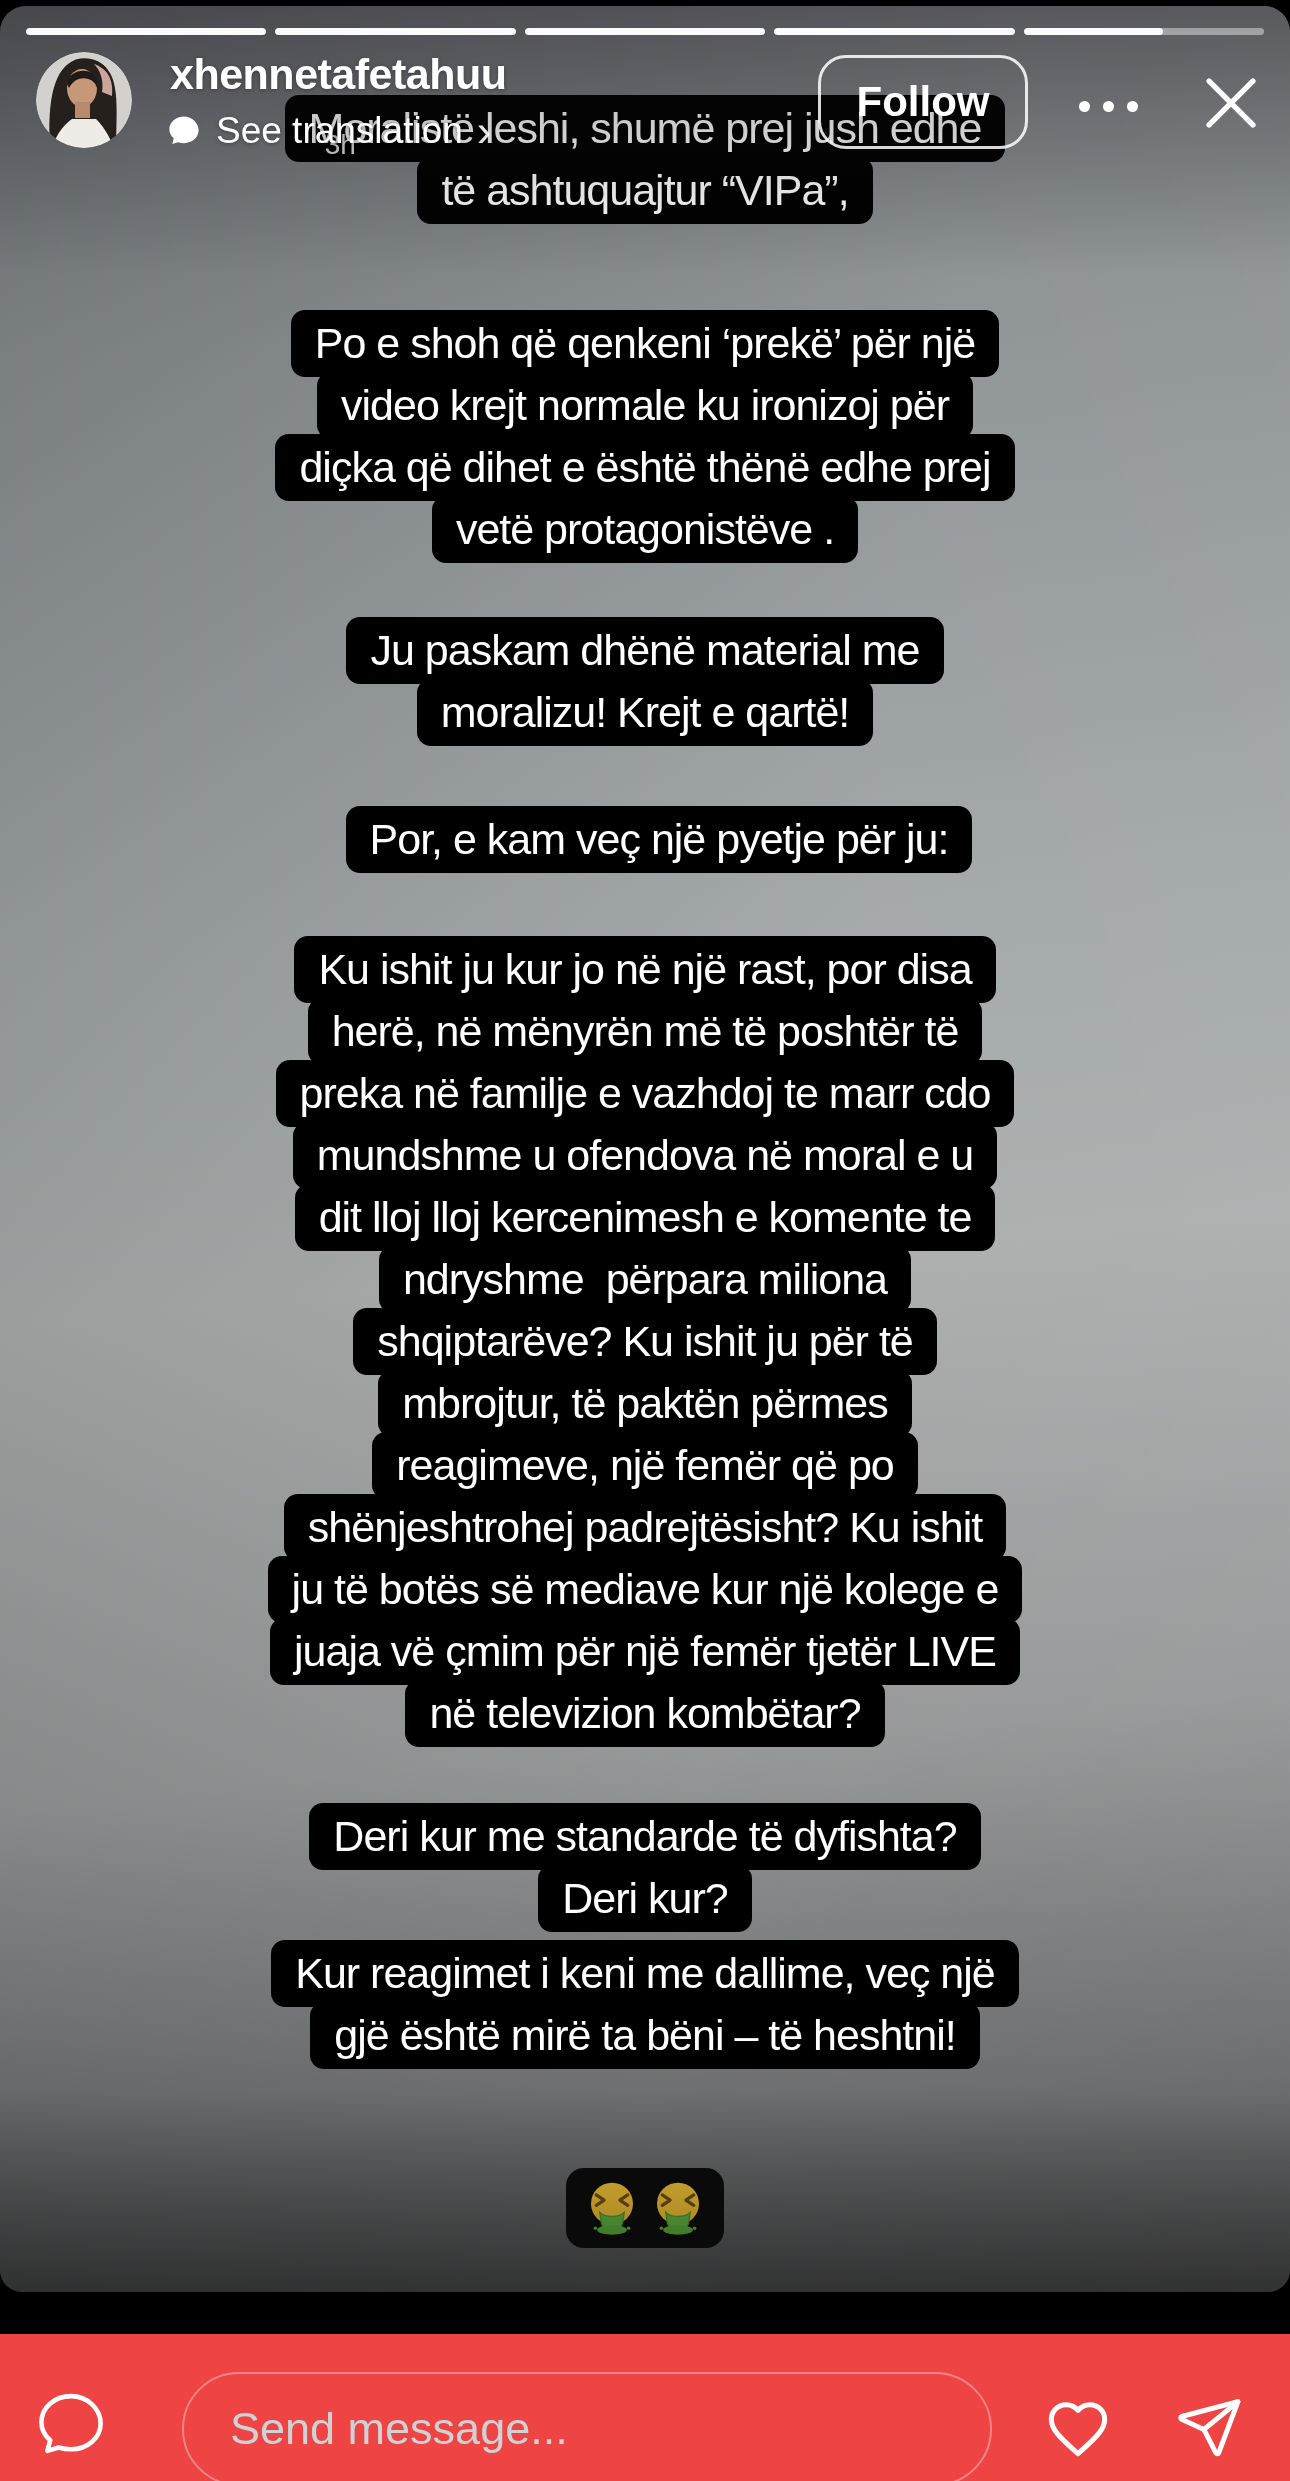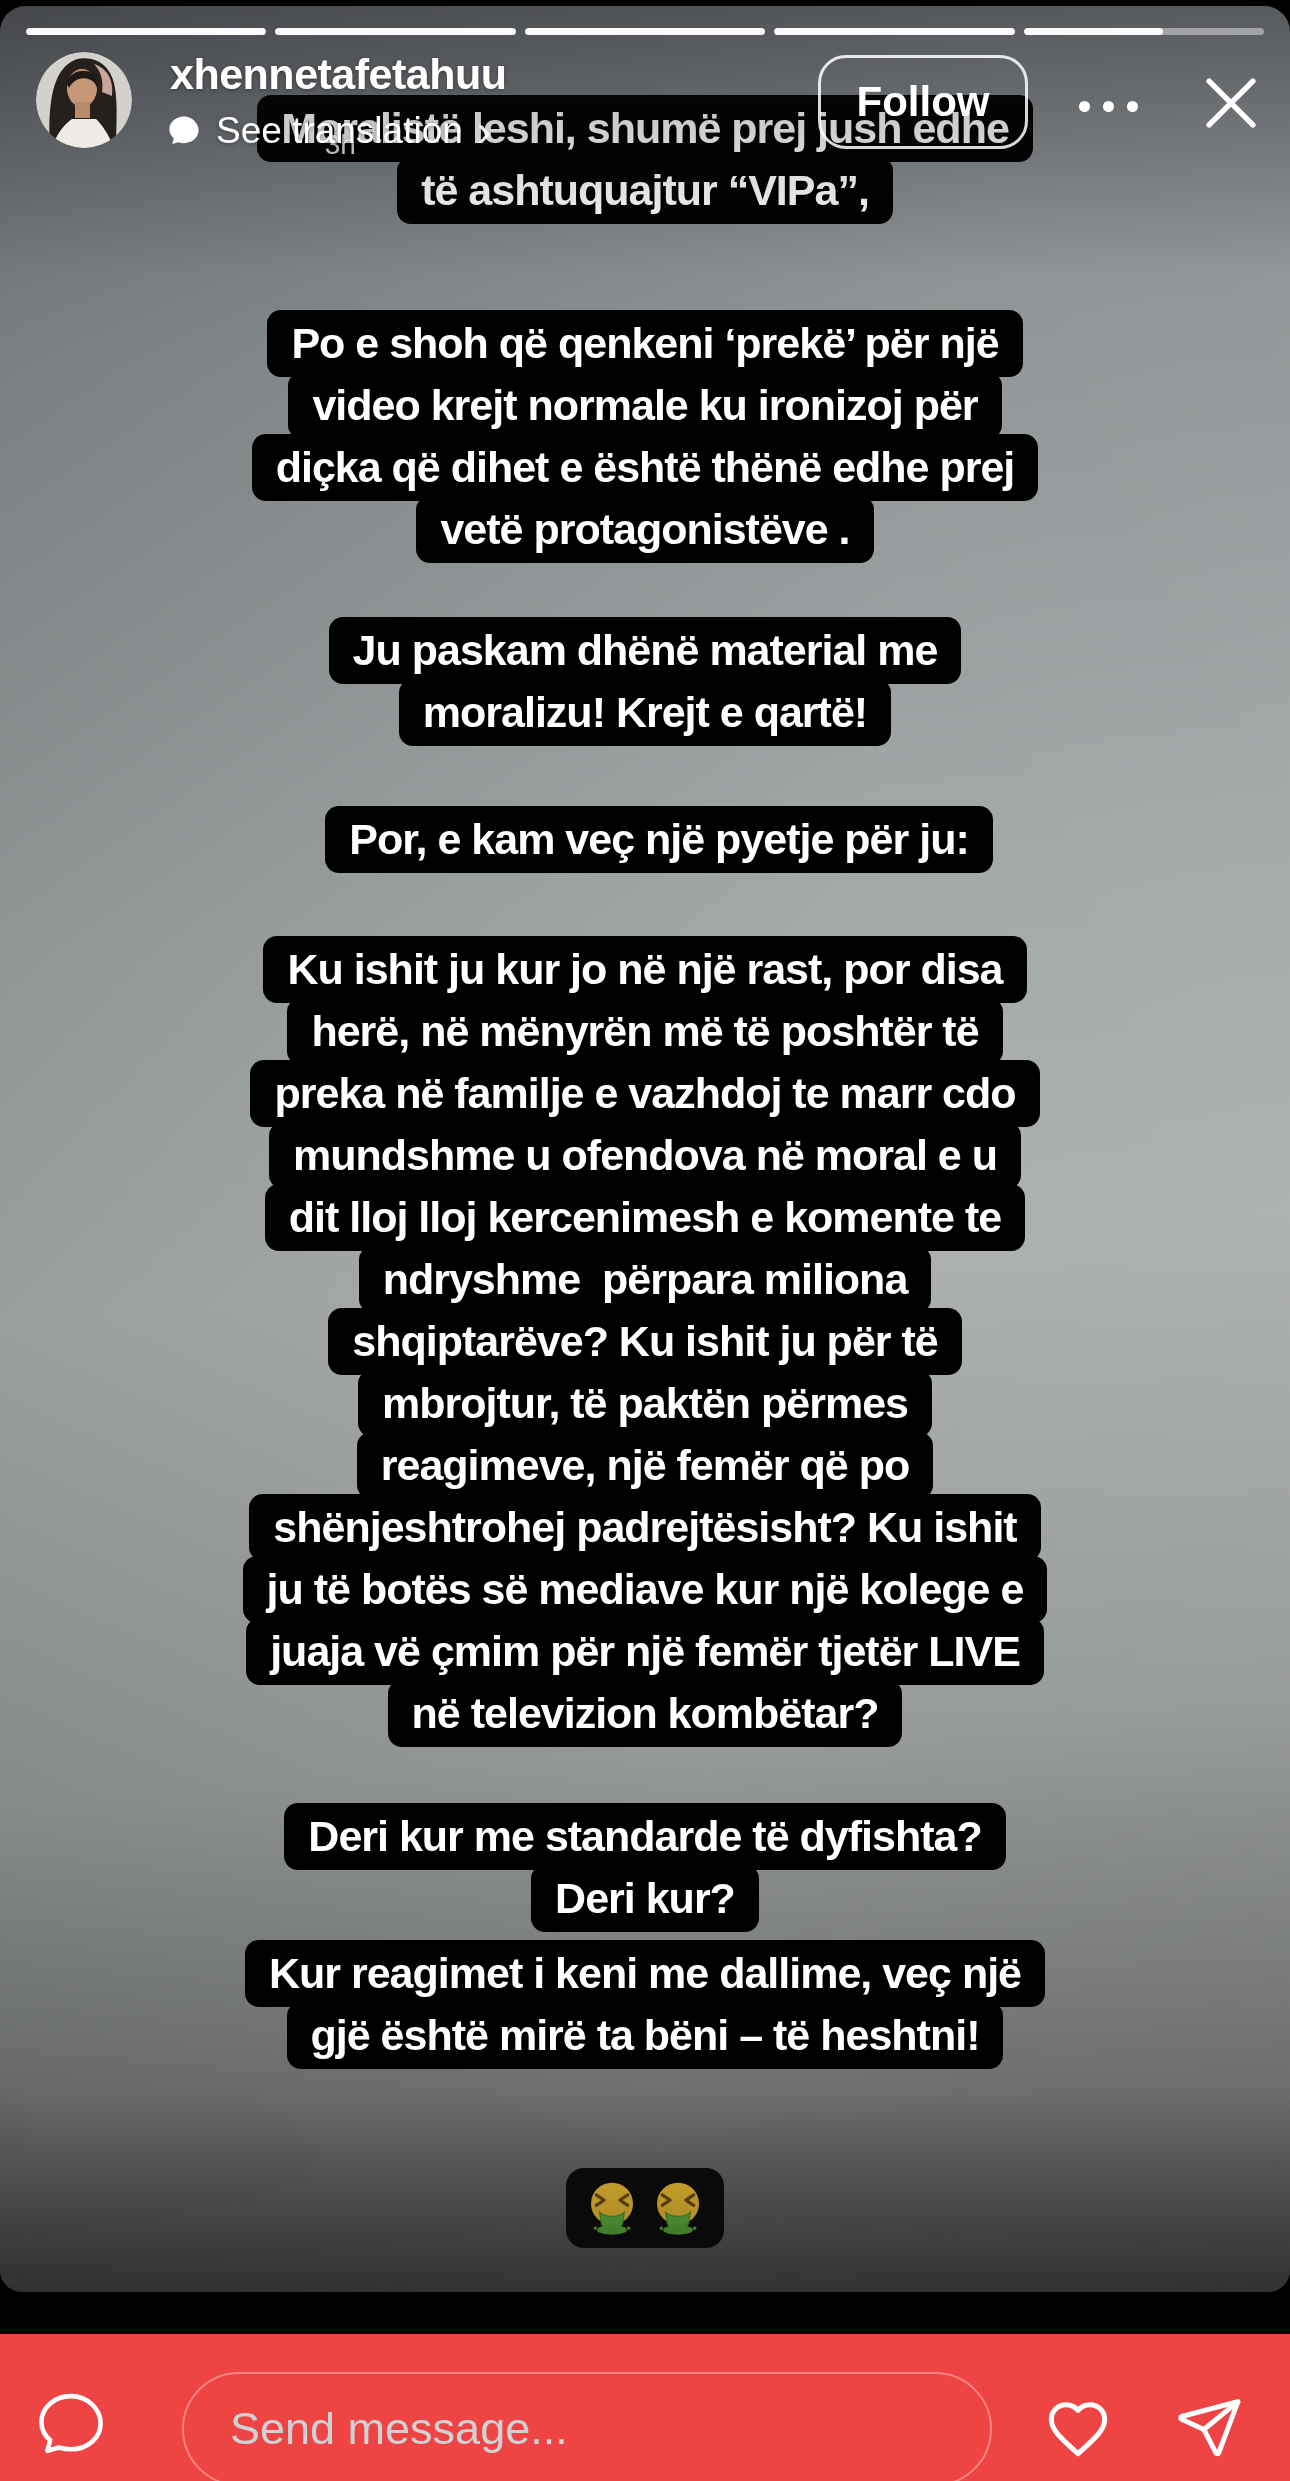--- a/index.html
+++ b/index.html
@@ -39,21 +39,21 @@
     color:#fff; font-size:42px; font-weight:600; font-family:"Liberation Sans",sans-serif;
     display:flex; align-items:center; justify-content:center; cursor:pointer; }
   .more-btn { position:absolute; left:1068px; top:80px; width:80px; height:40px;
     display:flex; align-items:center; justify-content:center; gap:13px; cursor:pointer; background:none; border:none; }
   .more-btn i { width:11px; height:11px; border-radius:50%; background:#fff; }
   .close-btn { position:absolute; left:1196px; top:62px; width:70px; height:70px; background:none; border:none; cursor:pointer; }
 
   
   .tbox { position:absolute; left:0; right:0; display:flex; flex-direction:column; align-items:center; z-index:1; }
   .tline {
-    background:#000; color:#fff; font-weight:700; font-size:43px; letter-spacing:-1px;
+    background:#000; color:#fff; font-weight:400; font-size:43px; letter-spacing:-1px;
     font-stretch:semi-condensed; line-height:1; padding:12px 24px; border-radius:14px; margin-top:-5px;
     white-space:pre;
   }
   .tbox .tline:first-child { margin-top:0; }
   .b1 { top:89px; } .b2 { top:304px; } .b3 { top:611px; } .b4 { top:800px;padding-left:28px; }
   .b5 { top:930px; } .b6 { top:1797px; } .b7 { top:1934px; }
   .emoji-box { position:absolute; left:0; right:0; top:2162px; display:flex; justify-content:center; z-index:1; }
   .emoji-pill { background:#0a0a0a; border-radius:18px; padding:12px 18px; display:flex; gap:10px; }
 
   

